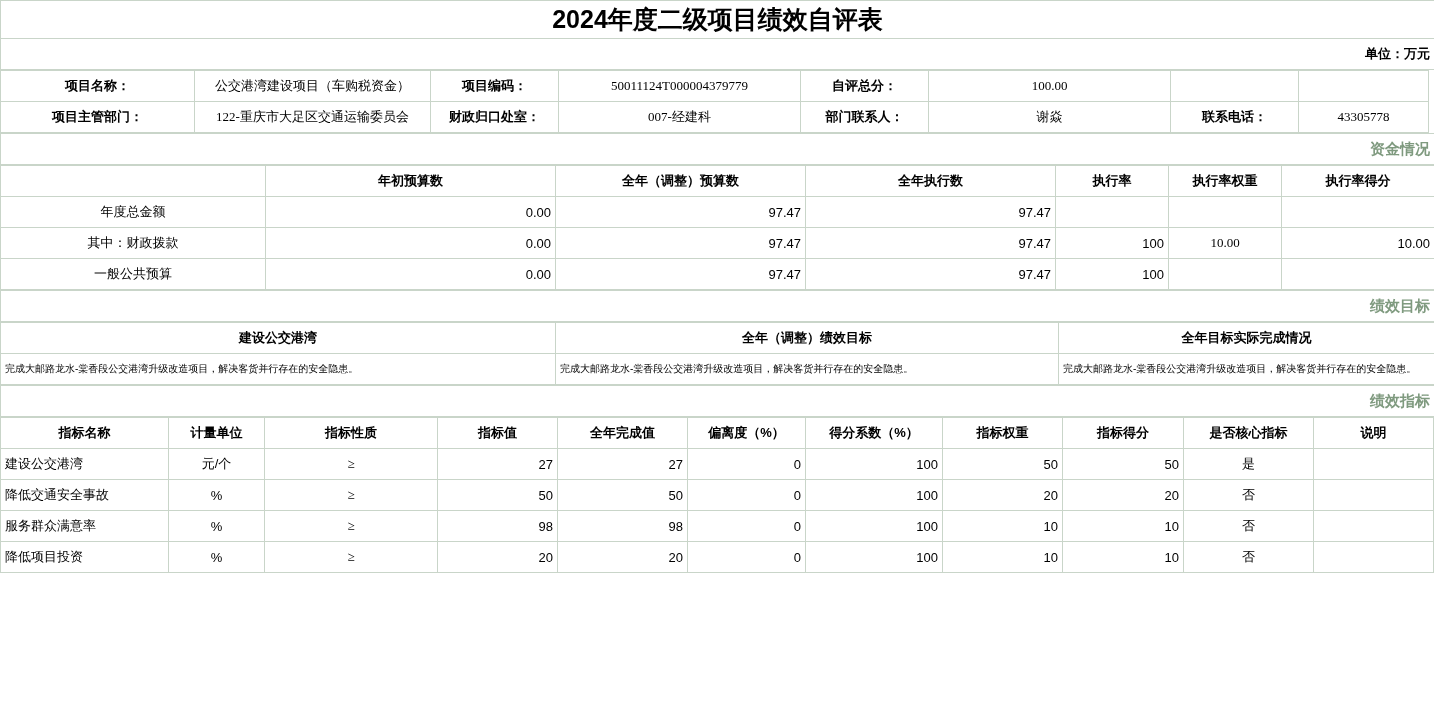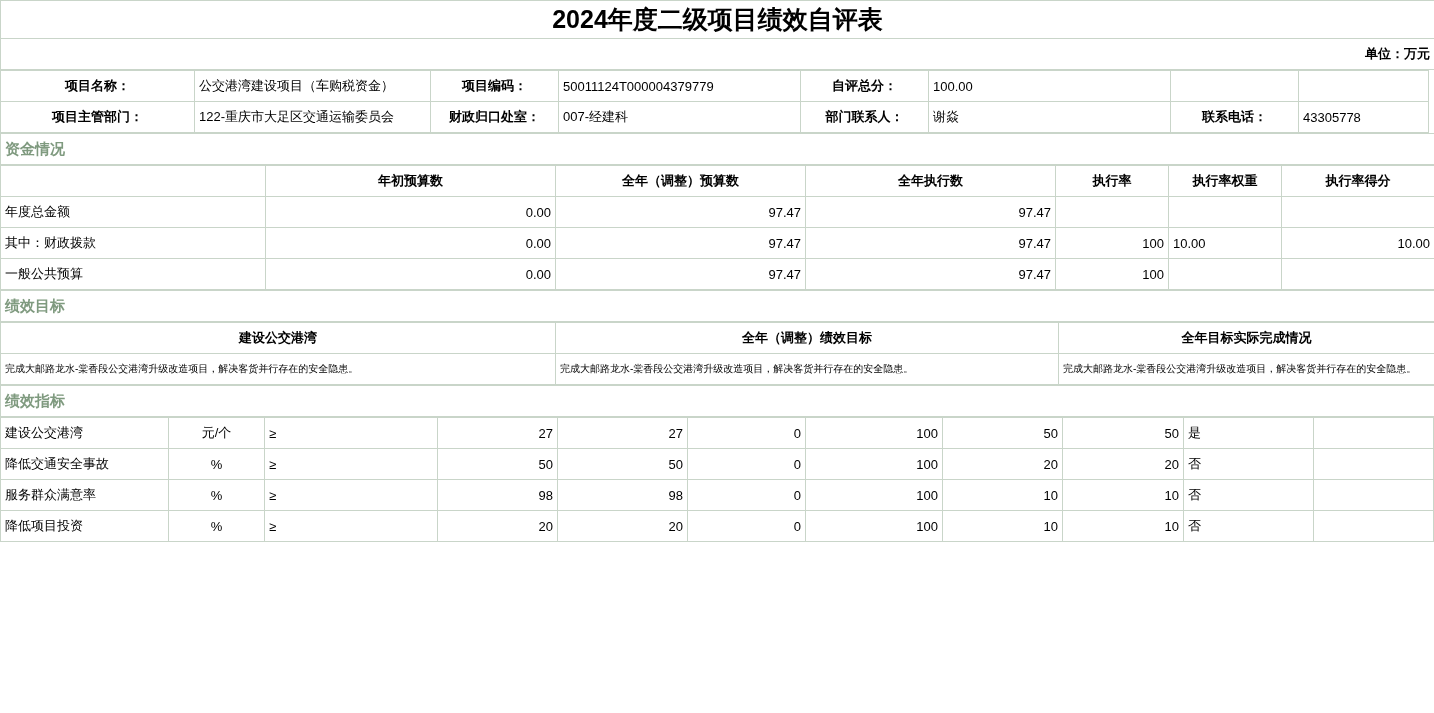--- a/index.html
+++ b/index.html
@@ -46,33 +46,34 @@
     font-size: 13px;
     font-weight: bold;
     height: 30px;
     padding-right: 6px;
   }
   .lbl {
     text-align: center;
     font-weight: bold;
   }
   .val {
-    text-align: left;
+    text-align: center;
     padding-left: 6px;
+    font-family: Liberation Serif, serif;
   }
   .num {
     text-align: right;
     padding-right: 6px;
   }
   .ctr {
     text-align: center;
     margin-top: 44px;
   }
   .section {
-    text-align: left;
+    text-align: right;
     font-weight: bold;
     font-size: 15px;
     color: #7f9a7f;
     height: 30px;
   }
   .hdr {
     text-align: center;
     font-weight: bold;
   }
   .goal-cell {
@@ -257,20 +258,33 @@
       <col style="width:120px">
       <col style="width:130px">
       <col style="width:118px">
       <col style="width:137px">
       <col style="width:120px">
       <col style="width:121px">
       <col style="width:130px">
       <col style="width:120px">
     </colgroup>
     <tbody>
+        <tr>
+      <td class="hdr tall">指标名称</td>
+      <td class="hdr tall">计量单位</td>
+      <td class="hdr tall">指标性质</td>
+      <td class="hdr tall">指标值</td>
+      <td class="hdr tall">全年完成值</td>
+      <td class="hdr tall">偏离度（%）</td>
+      <td class="hdr tall">得分系数（%）</td>
+      <td class="hdr tall">指标权重</td>
+      <td class="hdr tall">指标得分</td>
+      <td class="hdr tall">是否核心指标</td>
+      <td class="hdr tall">说明</td>
+    </tr>
     <tr>
       <td class="ind-name tall">建设公交港湾</td>
       <td class="ctr tall">元/个</td>
       <td class="val tall">≥</td>
       <td class="num tall">27</td>
       <td class="num tall">27</td>
       <td class="num tall">0</td>
       <td class="num tall">100</td>
       <td class="num tall">50</td>
       <td class="num tall">50</td>

